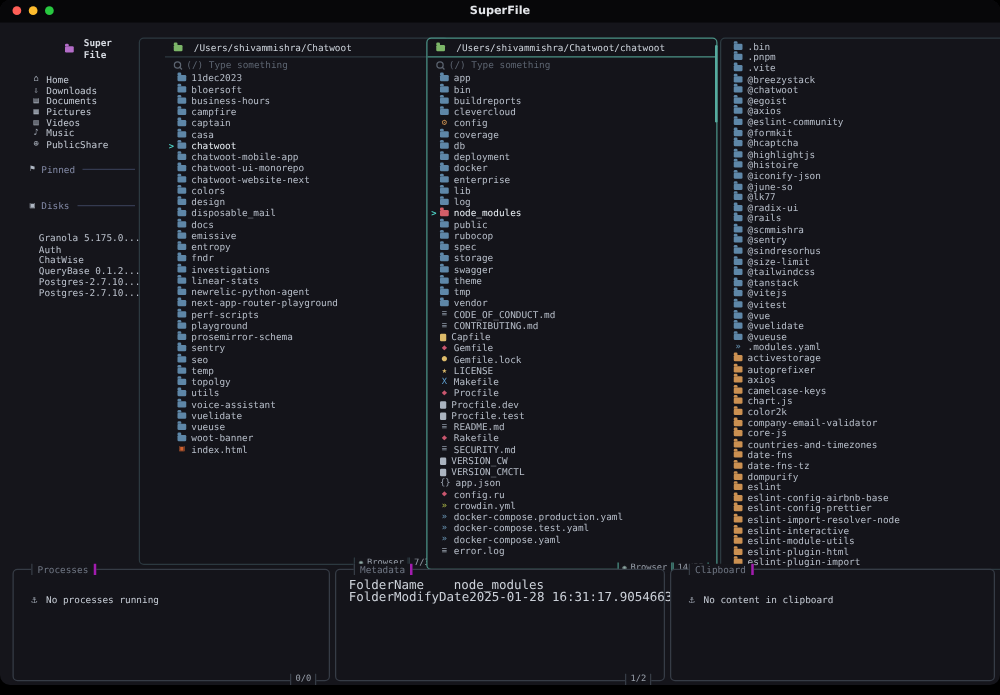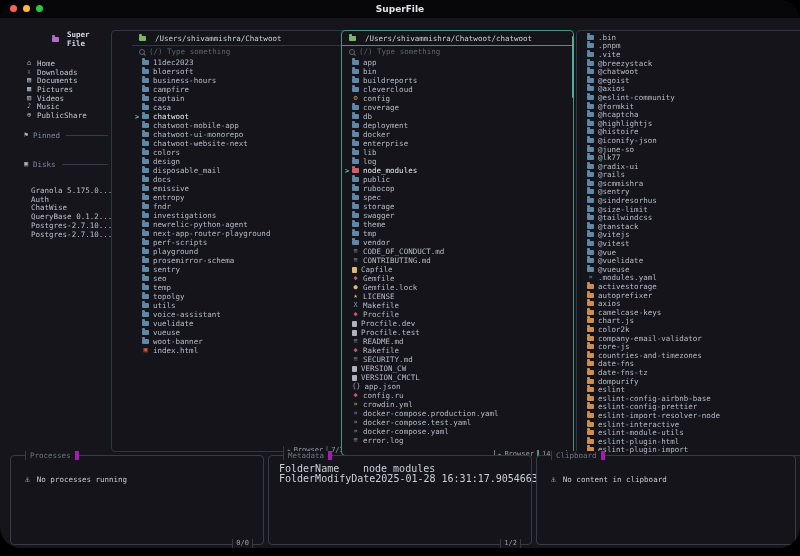--- a/index.html
+++ b/index.html
@@ -1,16 +1,16 @@
 <!DOCTYPE html>
 <html><head>
 <meta charset="utf-8">
 <style>
   html,body{margin:0;padding:0;background:#000;width:800px;height:556px;overflow:hidden;}
-  .window{position:relative;width:800px;height:548px;background:#15151b;border-radius:21px;overflow:hidden;
+  .window{position:relative;width:800px;height:548px;background:#15151b;border-radius:8px;overflow:hidden;
           font-family:"DejaVu Sans Mono",monospace;}
   
   .titlebar{height:18px;background:#070709;display:flex;align-items:center;justify-content:center;position:relative;}
   .title{font-size:9px;font-weight:bold;color:#e3e5e9;font-family:"DejaVu Sans",sans-serif;}
   .lights{position:absolute;left:10px;top:5px;display:flex;gap:6px;}
   .light{width:7px;height:7px;border-radius:50%;display:inline-block;}
   .l-red{background:#ff5f57;} .l-yellow{background:#febc2e;} .l-green{background:#28c840;}
   
   .sidebar{position:absolute;left:22px;top:30px;width:86px;font-size:7.5px;color:#c2c8d2;}
   .sb-title{display:flex;align-items:center;gap:4px;color:#d5d9e0;font-weight:bold;padding-left:30px;margin-bottom:11px;}
@@ -39,21 +39,21 @@
   .fi-folder::before{content:'';position:absolute;top:-2px;left:0;width:3px;height:2px;background:inherit;border-radius:1px 1px 0 0;}
   .fi-doc{width:5px;height:6px;border-radius:1px;display:inline-block;}
   .fi-ch{min-width:7px;display:inline-block;text-align:center;font-size:7px;line-height:1;}
   .p-foot{position:absolute;bottom:-4px;right:6px;display:flex;}
   .chip{background:#15151b;border-left:1px solid var(--bc);border-right:1px solid var(--bc);
         padding:0 3px;font-size:7px;color:#99a0ab;height:9px;line-height:9px;display:flex;align-items:center;gap:3px;white-space:nowrap;}
   .eye{font-size:6px;color:#8fa8a4;}
   .thumb{position:absolute;right:-1px;top:5px;width:2px;height:62px;background:#56ab9e;border-radius:1px;}
   
   .bpanel{position:absolute;top:455px;height:88px;border:1px solid #363c46;border-radius:4px;background:#14141a;--bc:#363c46;}
-  .b-title{position:absolute;top:-5px;left:14px;background:#15151b;border-left:1px solid #363c46;border-right:4px solid #a21caf;
+  .b-title{position:absolute;top:-5px;left:14px;background:#15151b;border-left:1px solid #363c46;border-right:2px solid #a21caf;
            padding:0 4px;font-size:7.5px;color:#6f7683;height:9px;line-height:9px;}
   .b-count{position:absolute;bottom:-4px;right:10px;}
   .b-empty{display:flex;align-items:center;gap:7px;margin:19px 0 0 14px;color:#c6ccd5;font-size:7.5px;}
   .b-empty .eico{color:#9aa1ac;font-size:8px;}
   .meta-rows{margin:7px 0 0 10px;font-size:10px;color:#ccd1d9;}
   .meta-row{display:flex;height:10px;align-items:center;}
   .meta-label{flex:0 0 84px;}
   .meta-value{white-space:nowrap;}
 </style>
 </head>
@@ -221,20 +221,25 @@
           <span class="fname">fndr</span>
         </div>
         <div class="frow">
           <span class="cursor">&nbsp;</span>
           <span class="fi fi-folder" style="background: rgb(94, 135, 168);"></span>
           <span class="fname">investigations</span>
         </div>
         <div class="frow">
           <span class="cursor">&nbsp;</span>
           <span class="fi fi-folder" style="background: rgb(94, 135, 168);"></span>
+          <span class="fname">linear-stats</span>
+        </div>
+        <div class="frow">
+          <span class="cursor">&nbsp;</span>
+          <span class="fi fi-folder" style="background: rgb(94, 135, 168);"></span>
           <span class="fname">newrelic-python-agent</span>
         </div>
         <div class="frow">
           <span class="cursor">&nbsp;</span>
           <span class="fi fi-folder" style="background: rgb(94, 135, 168);"></span>
           <span class="fname">next-app-router-playground</span>
         </div>
         <div class="frow">
           <span class="cursor">&nbsp;</span>
           <span class="fi fi-folder" style="background: rgb(94, 135, 168);"></span>

